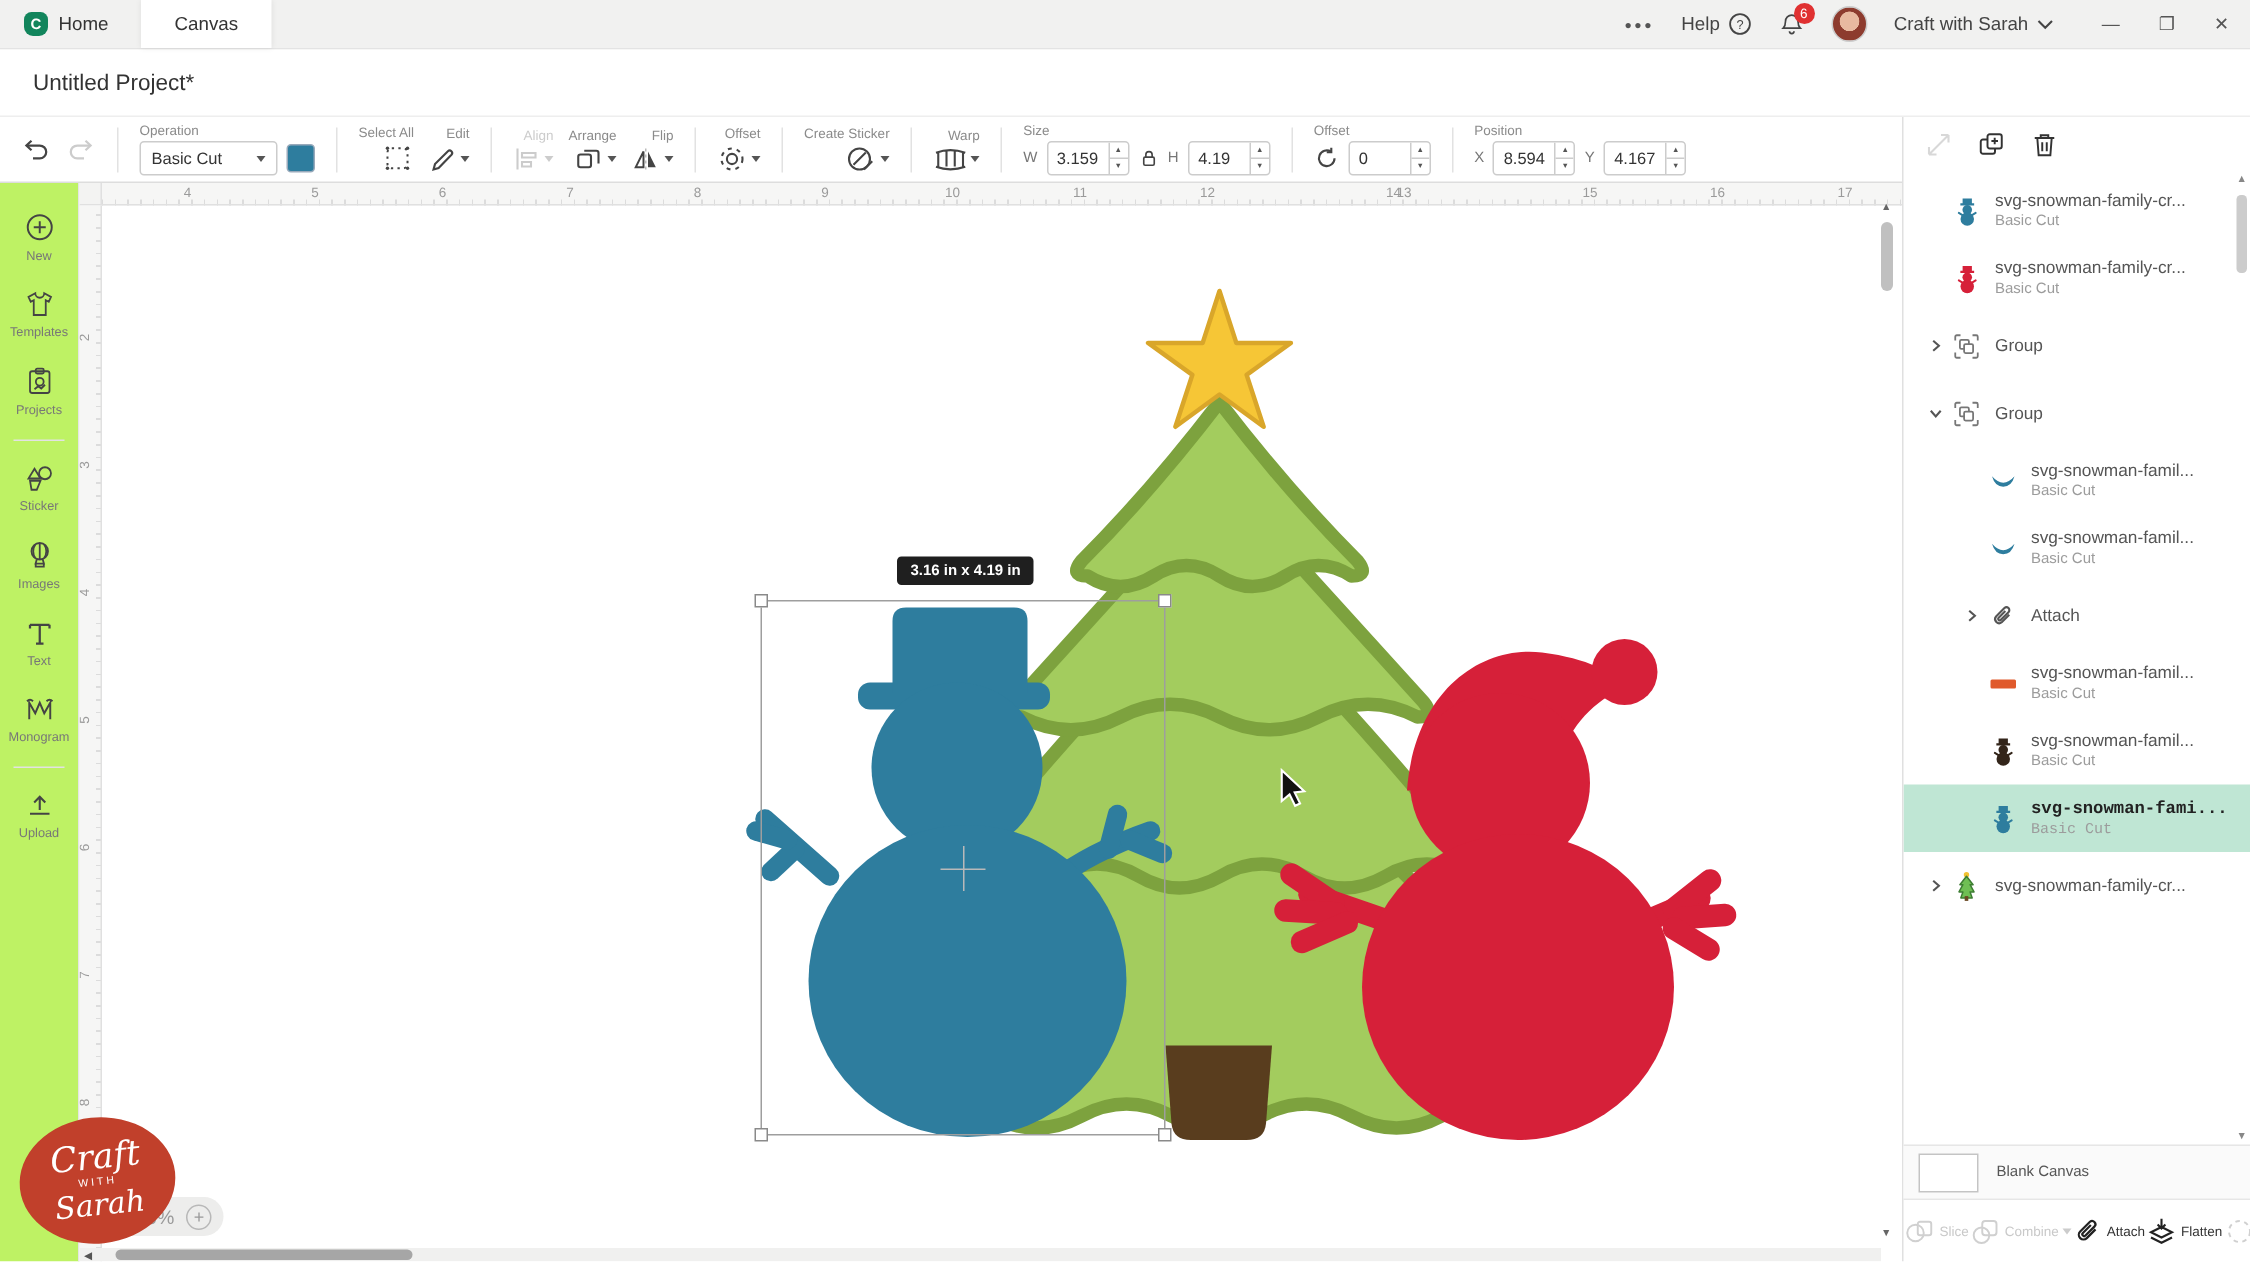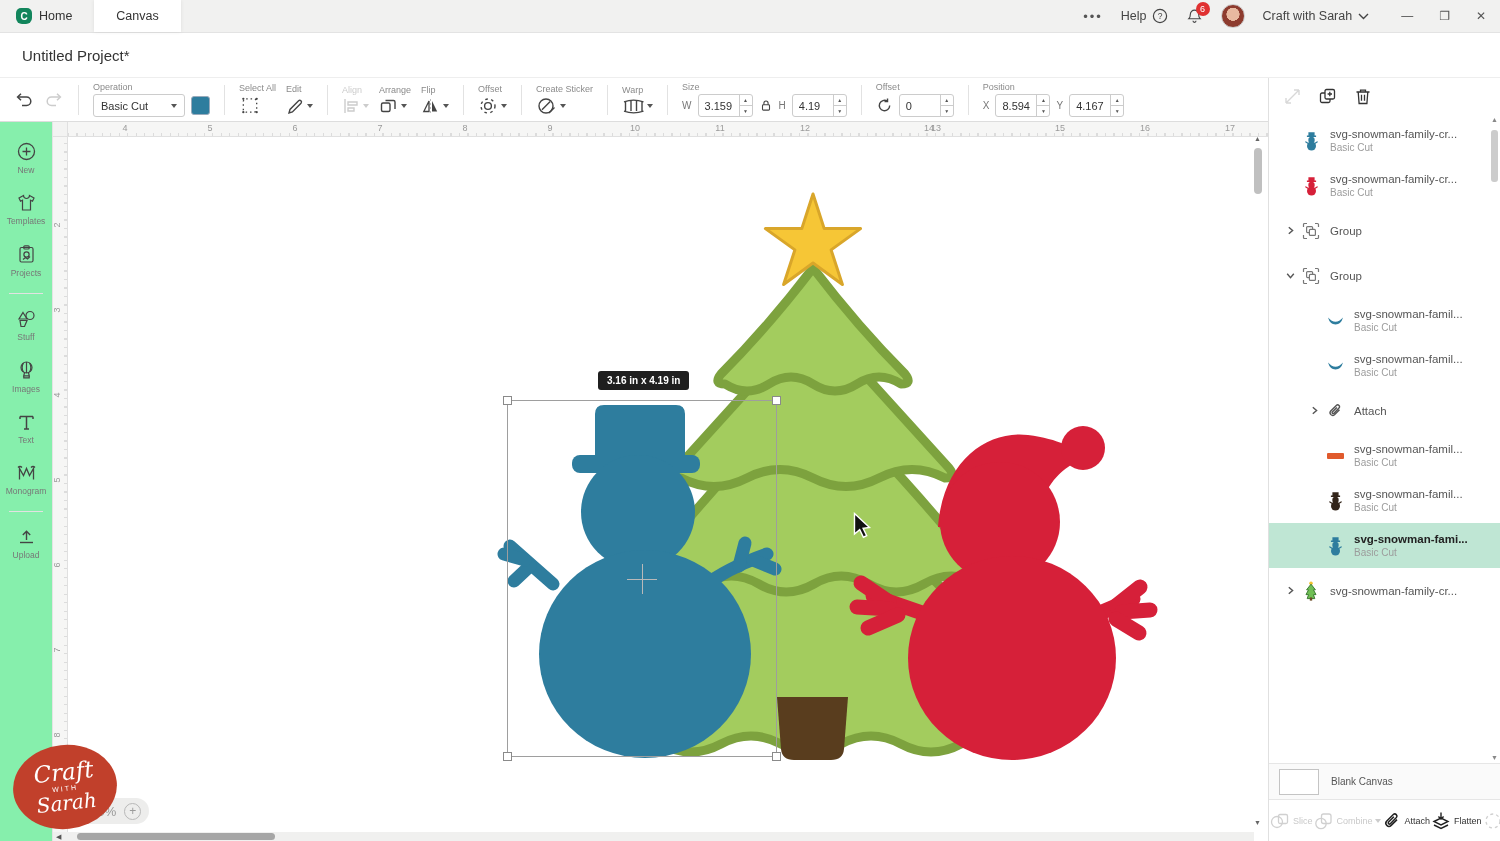--- a/index.html
+++ b/index.html
@@ -29,39 +29,39 @@
   .hbtn { display:flex; align-items:center; gap:7px; font-size:12.5px; color:#555; cursor:pointer; }
   .make-btn { background:var(--accent-green); color:#fff; font-size:13px; font-weight:bold; border:none; border-radius:16px; padding:8px 38px; cursor:pointer; }
 
   
   .content-row { display:flex; height:763px; }
   .left-col { width:1268px; display:flex; flex-direction:column; }
 
   
   .toolbar { height:44px; background:#fff; border-bottom:1px solid #ddd; display:flex; align-items:center; padding:0 8px 0 14px; gap:10px; }
   .tdiv { width:1px; height:30px; background:#e2e2e2; margin:0 4px; }
-  .tgroup { display:flex; flex-direction:column; align-items:flex-start; gap:2px; }
+  .tgroup { display:flex; flex-direction:column; align-items:flex-end; gap:2px; }
   .tgroup.left { align-items:flex-start; }
   .tlabel { font-size:9px; color:#8b8b8b; white-space:nowrap; }
   .trow { display:flex; align-items:center; gap:6px; }
   .icon-btn { display:flex; align-items:center; gap:3px; cursor:pointer; }
   .caret { width:0; height:0; border-left:3.5px solid transparent; border-right:3.5px solid transparent; border-top:4px solid #555; }
   .disabled .caret { border-top-color:#ccc; }
   .op-select { display:flex; align-items:center; justify-content:space-between; width:92px; height:23px; border:1px solid #ccc; border-radius:3px; padding:0 7px; font-size:11px; color:#333; cursor:pointer; }
   .op-swatch { width:19px; height:19px; border-radius:3px; border:1px solid #9ab; background:var(--operation-swatch); cursor:pointer; }
   .numbox { display:flex; align-items:center; height:23px; border:1px solid #ccc; border-radius:3px; overflow:hidden; }
   .numval { width:40px; padding:0 6px; font-size:11px; color:#333; }
   .steps { width:13px; border-left:1px solid #ccc; display:flex; flex-direction:column; height:100%; }
   .steps span { flex:1; display:flex; align-items:center; justify-content:center; font-size:5px; color:#555; cursor:pointer; }
   .steps span:first-child { border-bottom:1px solid #ccc; }
   .axis { font-size:10px; color:#777; }
 
   
   .main { display:flex; flex:1; }
-  .sidenav { width:53px; background:#86efac; border-right:1px solid #e4e4e4; padding-top:10px; display:flex; flex-direction:column; align-items:center; }
+  .sidenav { width:53px; background:#bef264; border-right:1px solid #e4e4e4; padding-top:10px; display:flex; flex-direction:column; align-items:center; }
   .side-item { display:flex; flex-direction:column; align-items:center; gap:3px; padding:9px 0; cursor:pointer; width:100%; }
   .side-label { font-size:8.5px; color:#777; }
   .side-div { width:34px; height:1px; background:#e2e2e2; margin:6px 0; }
 
   
   .canvas-wrap { position:relative; flex:1; background:#fff; overflow:hidden; }
   .ruler-top { position:absolute; left:15px; right:0; top:0; height:15px; background:#f6f6f5; border-bottom:1px solid #e0e0e0;
     background-image:repeating-linear-gradient(90deg,#dcdcdc 0 1px,transparent 1px 8.5px); background-size:100% 4px; background-repeat:no-repeat; background-position:0 11px; }
   .ruler-left { position:absolute; left:0; top:15px; bottom:0; width:15px; background:#f6f6f5; border-right:1px solid #e0e0e0;
     background-image:repeating-linear-gradient(0deg,#dcdcdc 0 1px,transparent 1px 8.5px); background-size:4px 100%; background-repeat:no-repeat; background-position:11px 0; }
@@ -96,21 +96,21 @@
   
   .rightpanel { width:232px; border-left:1px solid #e0e0e0; display:flex; flex-direction:column; background:#fff; }
   .ptabs { height:38px; display:flex; border-bottom:1px solid #e6e6e6; }
   .ptab { flex:0 0 auto; padding:0 18px; display:flex; align-items:center; font-size:12.5px; color:#777; cursor:pointer; position:relative; }
   .ptab.active { color:var(--accent-green); font-weight:bold; }
   .ptab.active:after { content:""; position:absolute; left:4px; right:4px; bottom:-1px; height:3px; background:var(--accent-green); border-radius:2px; }
   .picons { height:36px; display:flex; align-items:center; gap:16px; padding:0 14px; }
   .picon { cursor:pointer; }
   .layers-list { flex:1; position:relative; overflow:hidden; padding-top:4px; }
   .layer-row { display:flex; align-items:center; min-height:45px; padding-right:8px; cursor:pointer; }
-  .layer-row.selected { background:var(--selection-mint); }
+  .layer-row.selected { background:var(--selection-mint);font-family:Liberation Mono, monospace; }
   .lchev { width:18px; display:flex; justify-content:center; }
   .licon { width:24px; display:flex; justify-content:center; align-items:center; }
   .ltext { margin-left:7px; overflow:hidden; }
   .lname { font-size:11.5px; color:#555; white-space:nowrap; }
   .layer-row.selected .lname { color:#222; font-weight:bold; }
   .lsub { font-size:10px; color:#9c9c9c; margin-top:2px; }
   .plist-scroll { position:absolute; right:1px; top:4px; bottom:4px; width:9px; }
   .plist-scroll .pthumb { position:absolute; top:12px; left:1px; width:7px; height:52px; background:#ccc; border-radius:3px; }
   .blank-row { height:36px; border-top:1px solid #e6e6e6; background:#fafafa; display:flex; align-items:center; gap:12px; padding:0 10px; }
   .blank-swatch { width:40px; height:26px; background:#fff; border:1px solid #c4c4c4; }
@@ -396,21 +396,21 @@
     <span class="side-label">Projects</span>
   </div>
 <div class="side-div"></div>
   <div class="side-item">
     <span class="side-ico">
               <svg width="21" height="20" viewBox="0 0 21 20" fill="none" stroke="#444" stroke-width="1.2">
                 <circle cx="14" cy="6.5" r="4"></circle>
                 <path d="M7 3.5L11 10H3zM4 11.5h7l-2.5 6H5z"></path>
               </svg>
             </span>
-    <span class="side-label">Stuff</span>
+    <span class="side-label">Sticker</span>
   </div>
 
   <div class="side-item">
     <span class="side-ico">
               <svg width="19" height="21" viewBox="0 0 19 21" fill="none" stroke="#444" stroke-width="1.2">
                 <circle cx="9.5" cy="7.5" r="5.5"></circle>
                 <path d="M9.5 2v11M6.5 3.1c-1.8 2.3-1.8 6.5 0 8.8M12.5 3.1c1.8 2.3 1.8 6.5 0 8.8M7.5 13l-.8 2.8h5.6L11.5 13M6.8 15.8h5.4v2H6.8z"></path>
               </svg>
             </span>
     <span class="side-label">Images</span>

